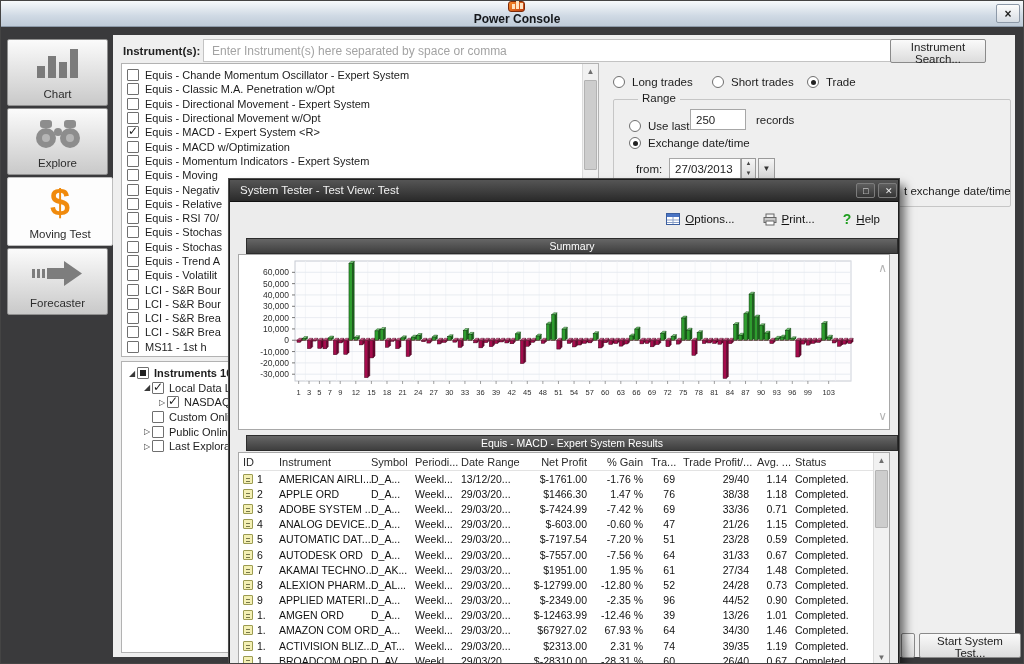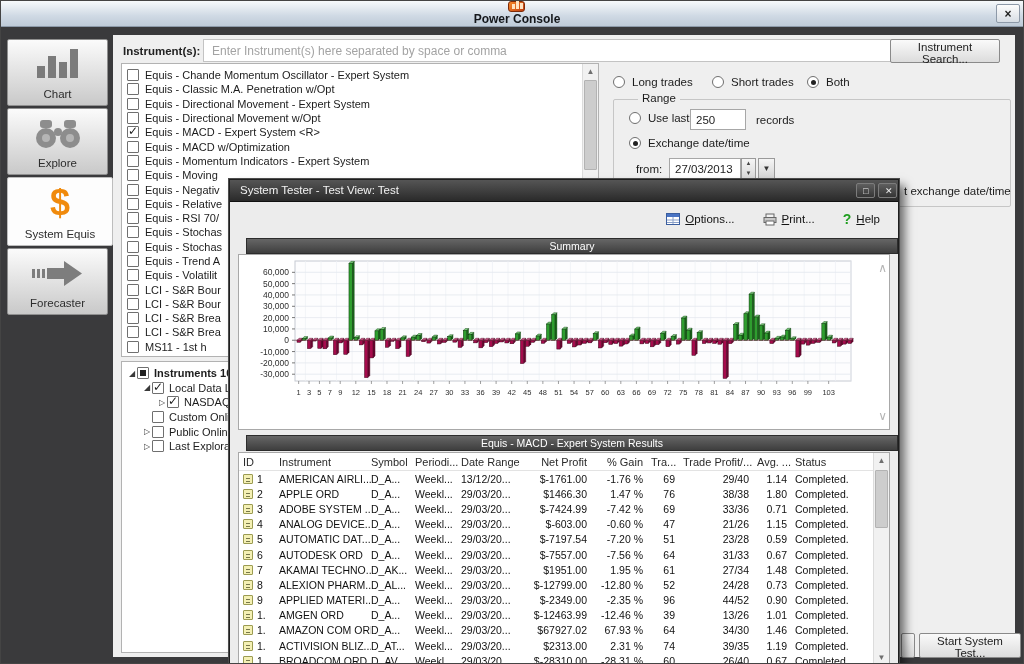--- a/index.html
+++ b/index.html
@@ -17,21 +17,21 @@
   .side-btn{position:absolute;left:6px;width:101px;background:linear-gradient(#fbfbfb,#c9c9c9);border:1px solid #8f8f8f;border-radius:2px;display:flex;flex-direction:column;align-items:center;justify-content:flex-end;cursor:pointer;}
   .side-btn.active{background:#fdfdfd;width:106px;border-color:#bdbdbd;}
   .side-btn .lbl{font-size:11.5px;color:#2d2d2d;margin-bottom:5px;}
   .side-btn .ic{flex:1;display:flex;align-items:center;justify-content:center;}
   .dollar{font-size:36px;font-weight:bold;color:#f08a0c;line-height:34px;}
   
   .ins-label{position:absolute;left:10px;top:10px;font-size:11.5px;font-weight:bold;color:#222;}
   .ins-input{position:absolute;left:90px;top:4px;width:694px;height:23px;border:1px solid #c3c3c3;background:#fff;font-size:12px;padding:0 8px;color:#333;}
   .ins-input::placeholder{color:#a3a3a3;}
   .btn{background:linear-gradient(#fafafa,#dcdcdc);border:1px solid #8a8a8a;border-radius:2px;font-size:11.5px;color:#222;text-align:center;cursor:pointer;}
-  .ins-search{position:absolute;left:777px;top:4px;width:110px;height:24px;}
+  .ins-search{position:absolute;left:777px;top:4px;width:96px;height:24px;}
   
   .panel{position:absolute;background:#fff;border:1px solid #b2b2b2;}
   #syslist{left:8px;top:28px;width:478px;height:294px;overflow:hidden;padding-top:4px;}
   #tree{left:8px;top:326px;width:478px;height:292px;overflow:hidden;padding-top:4px;}
   .litem{display:flex;align-items:center;height:14.3px;padding-left:5px;white-space:nowrap;cursor:default;}
   .litem span.t{font-size:11px;color:#1c1c1c;margin-left:6px;}
   .cb{width:12px;height:12px;border:1px solid #6f6f6f;background:#fff;flex:0 0 12px;position:relative;border-radius:1px;}
   .cb.checked:after{content:"\2713";position:absolute;left:0;top:-3px;font-size:12px;font-weight:bold;color:#1a1a1a;}
   .cb.partial:after{content:"";position:absolute;left:2px;top:2px;width:6px;height:6px;background:#222;}
   .exp{width:10px;flex:0 0 10px;font-size:8px;color:#3a3a3a;text-align:center;cursor:pointer;}
@@ -121,21 +121,21 @@
             <circle cx="13" cy="21" r="4" fill="#b5b5b5"></circle>
             <circle cx="37" cy="21" r="4" fill="#b5b5b5"></circle>
           </svg>
         </span>
         <span class="lbl">Explore</span>
       </div>
       <div class="side-btn active" style="top: 150px; height: 69px;">
         <span class="ic">
           <span class="dollar">$</span>
         </span>
-        <span class="lbl">System Equis</span>
+        <span class="lbl">Moving Test</span>
       </div>
       <div class="side-btn" style="top: 221px; height: 67px;">
         <span class="ic">
           <svg width="52" height="27">
             <g fill="#7d7d7d">
               <rect x="0" y="9" width="3" height="9"></rect>
               <rect x="5" y="9" width="3" height="9"></rect>
               <rect x="10" y="9" width="3" height="9"></rect>
               <polygon points="15,8 32,8 32,1 50,13.5 32,26 32,19 15,19"></polygon>
             </g>
@@ -274,27 +274,27 @@
         <div class="ritem" style="left: 500px; top: 41px;">
           <span class="radio"></span>
           <span class="t">Long trades</span>
         </div>
         <div class="ritem" style="left: 599px; top: 41px;">
           <span class="radio"></span>
           <span class="t">Short trades</span>
         </div>
         <div class="ritem" style="left: 694px; top: 41px;">
           <span class="radio sel"></span>
-          <span class="t">Both</span>
+          <span class="t">Trade</span>
         </div>
       </div>
 
     <div class="fieldset">
       <span class="legend">Range</span>
-      <div class="ritem" style="left:15px;top:12px;">
+      <div class="ritem" style="left:15px;top:20px;">
         <span class="radio" id="r-uselast"></span>
         <span class="t">Use last</span>
       </div>
       <input class="num-input" style="left: 76px; top: 9px; width: 56px; height: 21px;" value="250">
       <span class="flabel" style="left:142px;top:14px;">records</span>
       <div class="ritem" style="left:15px;top:37px;">
         <span class="radio sel"></span>
         <span class="t">Exchange date/time</span>
       </div>
       <span class="flabel" style="left:22px;top:63px;">from:</span>
@@ -849,21 +849,21 @@
               <span>2</span>
             </div>
             <div class="c">APPLE ORD</div>
             <div class="c">D_A...</div>
             <div class="c">Weekl...</div>
             <div class="c">29/03/20...</div>
             <div class="c r">$1466.30</div>
             <div class="c r">1.47 %</div>
             <div class="c r">76</div>
             <div class="c r">38/38</div>
-            <div class="c r">1.80</div>
+            <div class="c r">1.18</div>
             <div class="c">Completed.</div>
           </div>
           <div class="trow">
             <div class="c idcell">
               <span class="rowicon"></span>
               <span>3</span>
             </div>
             <div class="c">ADOBE SYSTEM ...</div>
             <div class="c">D_A...</div>
             <div class="c">Weekl...</div>

